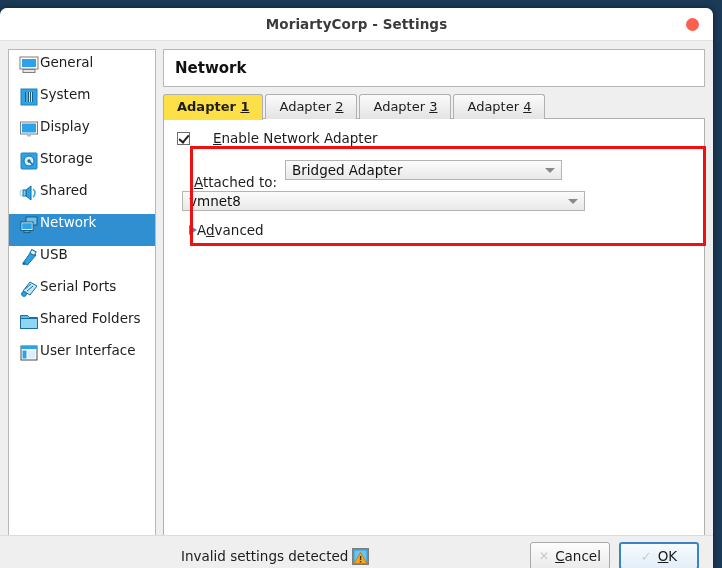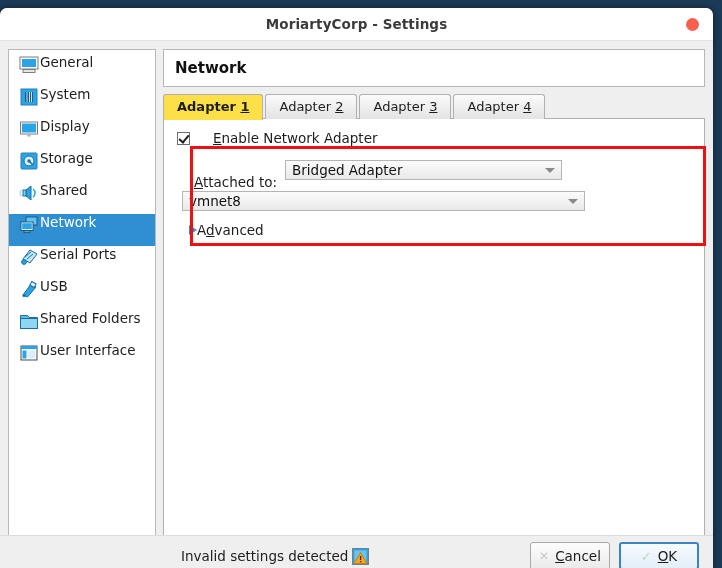--- a/index.html
+++ b/index.html
@@ -322,35 +322,35 @@
             <rect x="8" y="3" width="11" height="8" fill="#67c2ef" stroke="#1b5c80"></rect>
             <rect x="3" y="8" width="12" height="8.5" fill="#fff" stroke="#1b5c80"></rect>
             <rect x="4.2" y="9.2" width="9.6" height="6" fill="#2aa4e8"></rect>
             <rect x="6" y="17" width="6" height="1.6" fill="#dcdcdc" stroke="#1b5c80"></rect>
           </svg>
           <span class="lbl">Network</span>
         </div>
 
         <div class="side-item">
           <svg class="ico" viewBox="0 0 22 22">
+            <path d="M5 17 L13 6 L18 9 L9.5 19 Z" fill="#2aa4e8" stroke="#1b6f9e"></path>
+            <rect x="12.5" y="4.5" width="5" height="4" fill="#e8f6fd" stroke="#1b6f9e" transform="rotate(30 15 6.5)"></rect>
+            <circle cx="6" cy="17.5" r="1.6" fill="#1b6f9e"></circle>
+          </svg>
+          <span class="lbl">USB</span>
+        </div>
+
+        <div class="side-item">
+          <svg class="ico" viewBox="0 0 22 22">
             <path d="M5 13 L12 4 L19 8 L12 17 Z" fill="#bfe6fb" stroke="#1b6f9e"></path>
             <path d="M7 11 L13 6" stroke="#1b6f9e" stroke-width="1"></path>
             <path d="M9 13 L15 8" stroke="#1b6f9e" stroke-width="1"></path>
             <circle cx="6" cy="16" r="2.4" fill="#2aa4e8" stroke="#1b6f9e"></circle>
           </svg>
           <span class="lbl">Serial Ports</span>
-        </div>
-
-        <div class="side-item">
-          <svg class="ico" viewBox="0 0 22 22">
-            <path d="M5 17 L13 6 L18 9 L9.5 19 Z" fill="#2aa4e8" stroke="#1b6f9e"></path>
-            <rect x="12.5" y="4.5" width="5" height="4" fill="#e8f6fd" stroke="#1b6f9e" transform="rotate(30 15 6.5)"></rect>
-            <circle cx="6" cy="17.5" r="1.6" fill="#1b6f9e"></circle>
-          </svg>
-          <span class="lbl">USB</span>
         </div>
 
         <div class="side-item">
           <svg class="ico" viewBox="0 0 22 22">
             <path d="M2.5 5.5 h7 l1.6 2 h8.4 v11 h-17 Z" fill="#5cc0ef" stroke="#1b6f9e"></path>
             <path d="M2.5 8.5 h17 v10 h-17 Z" fill="#8fd6f5" stroke="#1b6f9e"></path>
           </svg>
           <span class="lbl">Shared Folders</span>
         </div>
 

